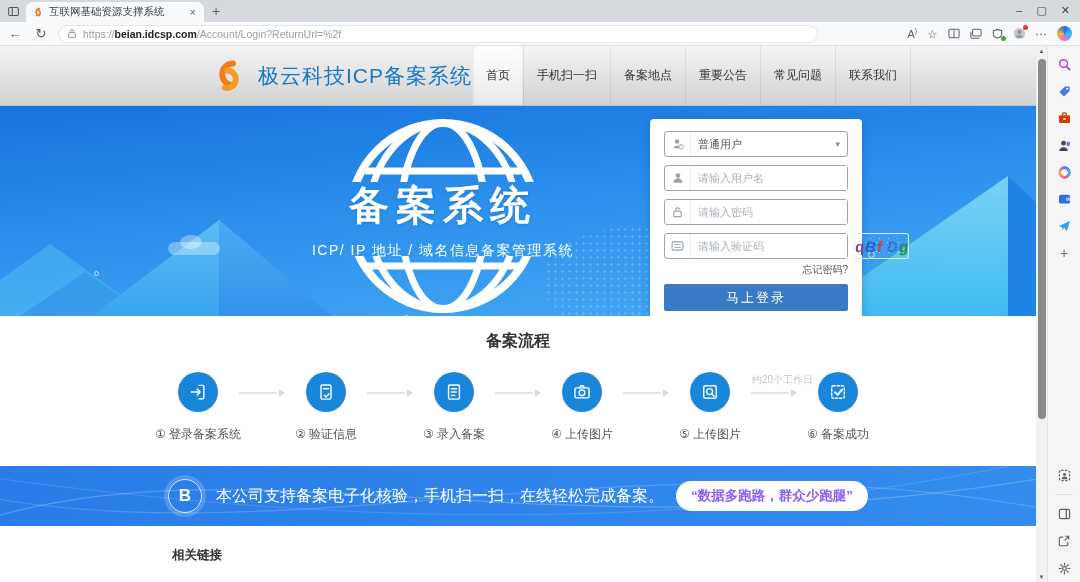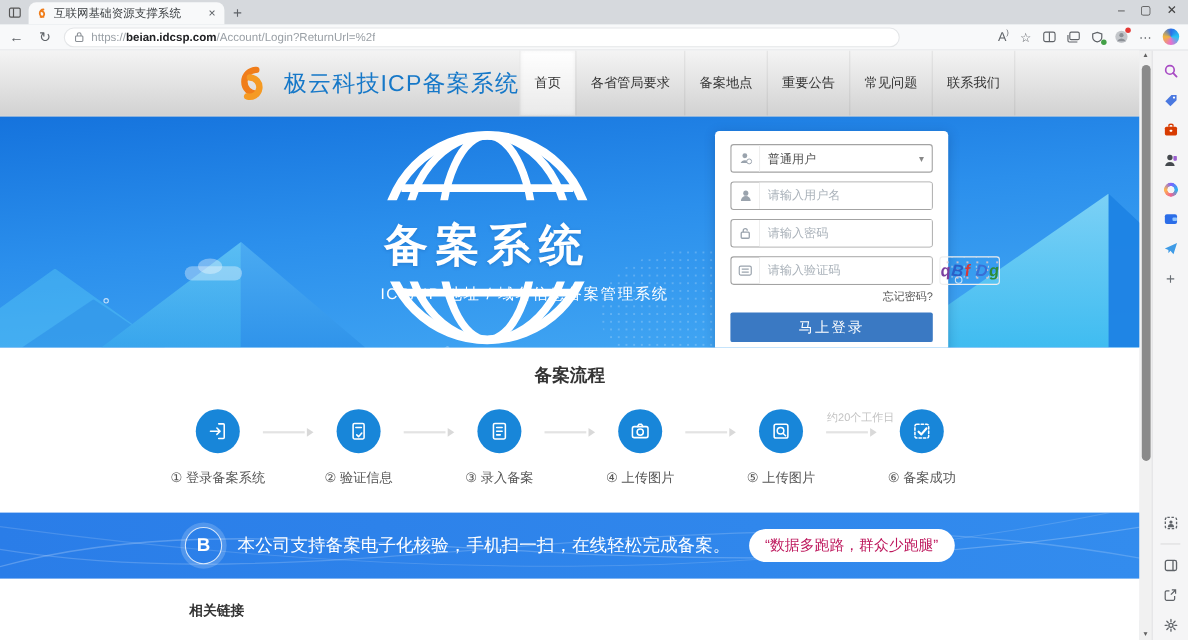--- a/index.html
+++ b/index.html
@@ -70,22 +70,22 @@
   .c1::before { content:""; position:absolute; left:12px; top:-7px; width:22px; height:14px; background:inherit; border-radius:50%; }
   .dot { position:absolute; width:7px; height:7px; border:1.5px solid rgba(255,255,255,.7); border-radius:50%; }
   .d1 { left:868px; top:145px; } .d2 { left:94px; top:165px; width:5px; height:5px; }
   .dotmap { position:absolute; left:545px; top:120px; width:210px; height:110px; border-radius:45%; opacity:.45;
             background-image:radial-gradient(rgba(255,255,255,.45) 1px,transparent 1.2px); background-size:7px 7px; }
   .globe { position:absolute; left:343px; top:10px; width:200px; height:200px; }
   .globe svg { position:absolute; left:0; top:0; width:200px; height:200px; }
   .globe-top { clip-path:inset(0 0 67% 0); }
   .globe-bottom { clip-path:inset(70% 0 0 0); }
   .hero-text { position:absolute; left:278px; top:72px; width:330px; text-align:center; color:#fff; }
-  .hero-title { font-size:40px; font-weight:bold; letter-spacing:7px; text-shadow:0 1px 3px rgba(0,60,130,.25);margin-top:17px; }
-  .hero-sub { margin-top:9px; font-size:14px; letter-spacing:1.5px; white-space:nowrap;text-align:right; }
+  .hero-title { font-size:40px; font-weight:bold; letter-spacing:7px; text-shadow:0 1px 3px rgba(0,60,130,.25); }
+  .hero-sub { margin-top:9px; font-size:14px; letter-spacing:1.5px; white-space:nowrap; }
 
   
   .login-card { position:absolute; right:174px; top:13px; width:212px; background:#fff; border-radius:4px; box-shadow:0 2px 10px rgba(0,40,100,.25); padding:12px 14px 10px; }
   .field { display:flex; align-items:center; height:26px; border:1px solid #a3a3a3; border-radius:3px; margin-bottom:8px; background:#fff; }
   .field-ico { width:26px; height:100%; display:flex; align-items:center; justify-content:center; border-right:1px solid #eee; color:#9aa3ad; flex:none; }
   .field input { border:0; outline:0; flex:1; min-width:0; height:100%; padding:0 7px; font-size:11px; color:#333; font-family:inherit; }
   .field input::placeholder { color:#aab2ba; }
   .field-select-text { flex:1; font-size:11px; color:#555; padding:0 7px; }
   .caret { margin-right:7px; color:#888; font-size:9px; }
   .captcha-row { display:flex; gap:6px; margin-bottom:4px; }
@@ -107,21 +107,21 @@
   .arrow::before { content:""; flex:1; height:1.5px; background:#e3e3e3; margin-right:2px; }
   .arrow::after { content:""; width:0; height:0; border-left:6px solid #d9d9d9; border-top:4.5px solid transparent; border-bottom:4.5px solid transparent; }
   .arrow-note { position:absolute; top:-16px; right:-16px; font-size:10px; color:#c3c3c3; white-space:nowrap; }
 
   
   .banner { height:60px; background:linear-gradient(90deg,#2a7de8,#338cee); position:relative; overflow:hidden; }
   .banner svg.curves { position:absolute; inset:0; width:100%; height:100%; }
   .banner-inner { position:relative; width:724px; height:100%; margin:0 auto; display:flex; align-items:center; }
   .banner-ico { width:34px; height:34px; border-radius:50%; border:1.5px solid rgba(255,255,255,.8); box-shadow:0 0 0 4px rgba(255,255,255,.18); display:flex; align-items:center; justify-content:center; color:#fff; font-weight:bold; font-size:17px; margin-left:12px; flex:none; }
   .banner-text { color:#fff; font-size:16px; margin-left:14px; white-space:nowrap; }
-  .slogan-pill { margin-left:auto; margin-right:12px; background:#fff; color:#be185d; font-size:13.5px; font-weight:normal; border-radius:15px; padding:6px 15px; white-space:nowrap; }
+  .slogan-pill { margin-left:auto; margin-right:12px; background:#fff; color:#8b5cf6; font-size:13.5px; font-weight:bold; border-radius:15px; padding:6px 15px; white-space:nowrap; }
 
   
   .site-footer { background:#fff; padding-top:21px; }
   .footer-inner { width:724px; margin:0 auto; padding-left:16px;font-family:Liberation Serif, serif; }
   .footer-title { font-size:12.5px; font-weight:bold; color:#333; }
 
   svg { display:block; }
 </style>
 </head>
 <body>
@@ -202,21 +202,21 @@
         <div class="header-inner">
           <div class="brand">
             <svg width="40" height="40" viewBox="0 0 48 48">
               <path d="M30 9a13 13 0 1 0 0 26" fill="none" stroke="#f07d1a" stroke-width="7" stroke-linecap="round"></path>
               <path d="M20 38a10.5 10.5 0 1 0 3-20.6" fill="none" stroke="#f59a23" stroke-width="7" stroke-linecap="round"></path>
             </svg>
             <span class="brand-text">极云科技ICP备案系统</span>
           </div>
           <div class="main-nav">
             <div class="nav-item active">首页</div>
-            <div class="nav-item">各省管局要求</div>
+            <div class="nav-item">手机扫一扫</div>
             <div class="nav-item">备案地点</div>
             <div class="nav-item">重要公告</div>
             <div class="nav-item">常见问题</div>
             <div class="nav-item">联系我们</div>
           </div>
         </div>
       </div>
 
       <div class="hero">
         <div class="dotmap"></div>

